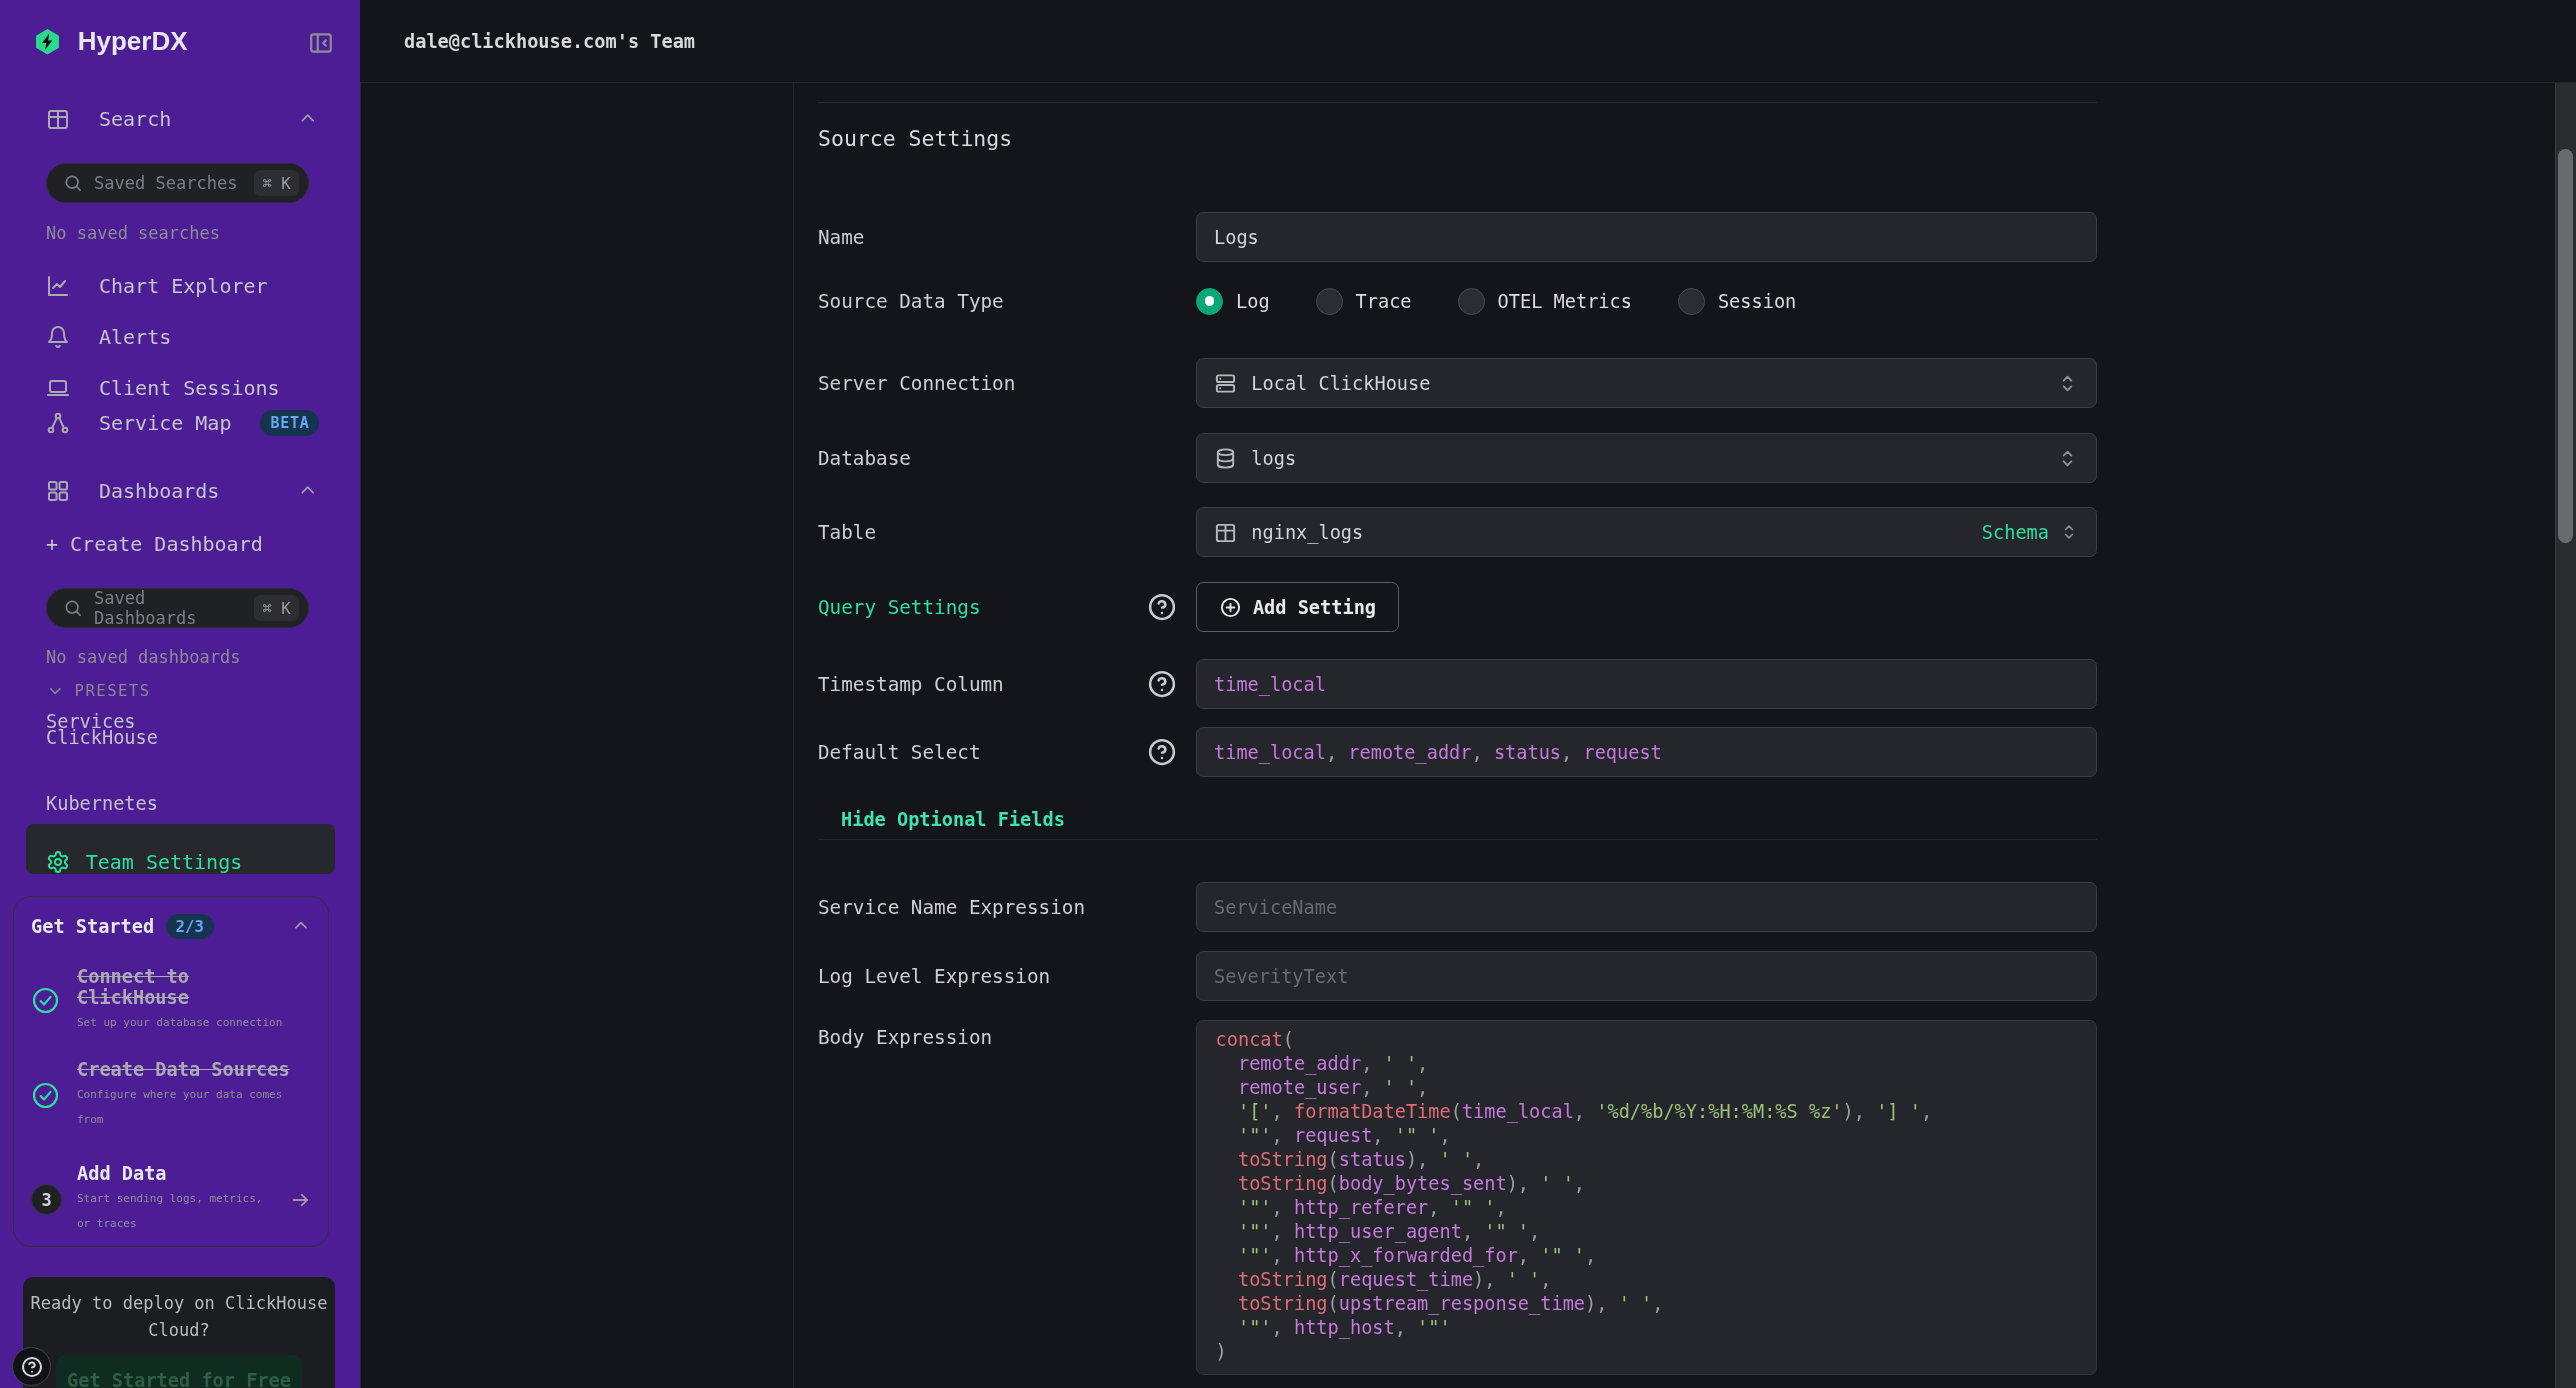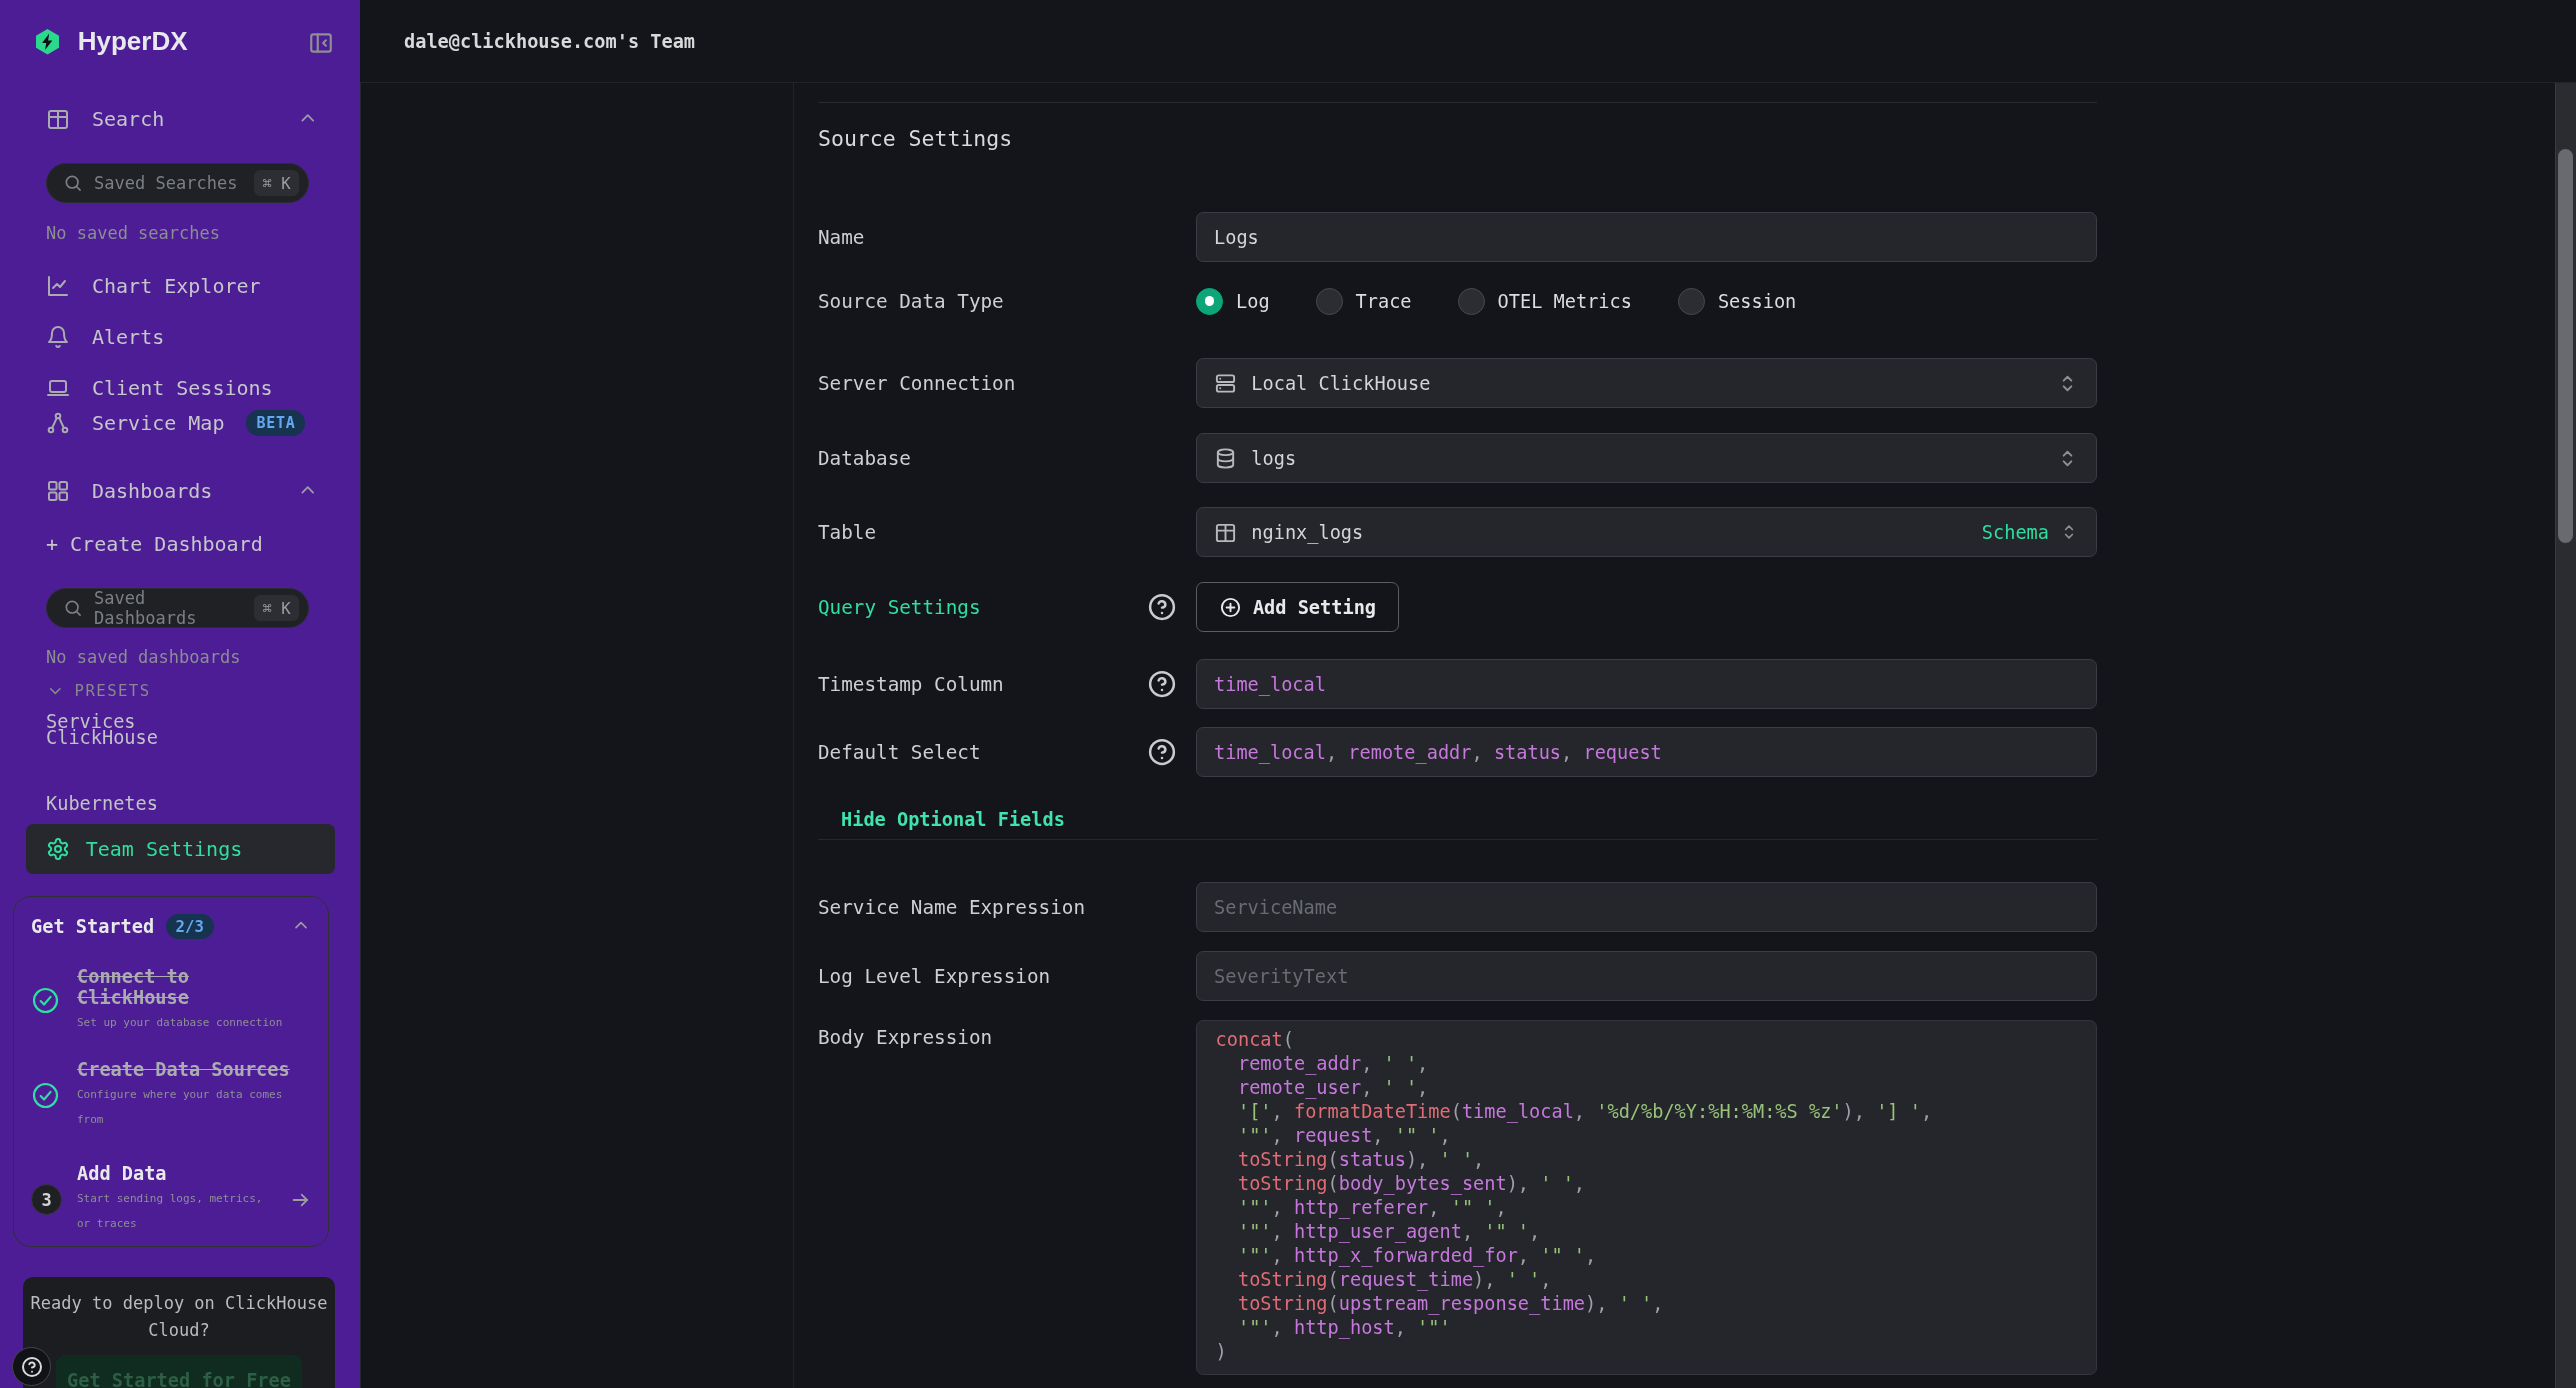--- a/index.html
+++ b/index.html
@@ -4,37 +4,37 @@
 <style>
   html,body{margin:0;padding:0;background:#0b0c0e;}
   #app{position:relative;width:2576px;height:1388px;overflow:hidden;background:#14151a;
        font-family:"DejaVu Sans Mono","Liberation Mono",monospace;color:#d6d7d9;}
   svg{display:block}
   
   .sidebar{position:absolute;left:0;top:0;width:360px;height:100%;background:#4c1d95;border-right:0.7px solid #26272b;}
   .logo-row{position:absolute;left:33px;top:26px;height:31.5px;display:flex;align-items:center;gap:15.7px;}
   .brand{font-family:"Liberation Sans","DejaVu Sans",sans-serif;font-weight:700;font-size:26px;color:#e8e9eb;}
   .collapse{position:absolute;right:26px;top:30px;color:#8d8f94;background:none;border:none;padding:0;cursor:pointer;}
-  .nav-item{position:absolute;left:0;width:100%;height:40px;display:flex;align-items:center;gap:22px;
+  .nav-item{position:absolute;left:0;width:100%;height:40px;display:flex;align-items:center;gap:29px;
             padding-left:46px;box-sizing:border-box;color:#c6c7ca;font-size:20px;cursor:pointer;}
   .nav-item .nico{color:#a9abaf;}
   .nav-chev{position:absolute;right:42px;color:#9b9da1;}
   .pill{position:absolute;left:46px;width:263px;height:40px;border-radius:20px;background:#1f2125;border:0.7px solid #2b2d32;
         display:flex;align-items:center;gap:11.4px;padding:0 8.6px 0 15.7px;box-sizing:border-box;cursor:text;}
   .pill .ph-text{flex:1;font-size:17px;color:#7c7f85;}
   .kbd{background:#2c2e33;color:#9b9da1;font-size:15.7px;padding:3.6px 8.6px;border-radius:6.4px;
        font-family:"DejaVu Sans Mono","DejaVu Sans",monospace;}
   .hint{position:absolute;left:46px;font-size:17px;color:#8c8e92;}
   .badge-beta{background:#16334f;color:#63a8f0;font-size:15px;font-weight:700;letter-spacing:0.7px;
               padding:4.3px 10px;border-radius:715px;}
   .presets{position:absolute;left:46px;display:flex;align-items:center;gap:10px;color:#87898d;
            font-size:15.7px;letter-spacing:1.4px;cursor:pointer;}
   .preset-item{position:absolute;left:46px;height:34px;display:flex;align-items:center;font-size:18.6px;color:#c2c3c6;cursor:pointer;}
   .team-row{position:absolute;left:26px;top:824px;width:309px;height:50px;background:#26282d;border-radius:7.2px;
-            display:flex;align-items:center;gap:15.7px;padding-left:20px;box-sizing:border-box;color:#2fdf9f;font-size:20px;cursor:pointer;}
+            display:flex;align-items:flex-end;gap:15.7px;padding-left:20px;box-sizing:border-box;color:#2fdf9f;font-size:20px;cursor:pointer;}
   
   .gs{position:absolute;left:13px;top:896px;width:316px;height:351px;border:0.7px solid #2e3034;border-radius:18px;
       box-sizing:border-box;padding:17px;}
   .gs-head{display:flex;align-items:center;gap:11.4px;}
   .gs-title{font-size:18.6px;font-weight:700;color:#e8e9ea;}
   .badge-progress{background:#16334f;color:#63a8f0;font-size:15.7px;font-weight:700;padding:2.9px 10px;border-radius:715px;}
   .gs-chev{margin-left:auto;color:#9b9da1;}
   .step{display:flex;align-items:center;gap:17px;position:relative;cursor:pointer;}
   .step .sic{flex:none;width:29px;}
   .step-title{font-size:18.6px;font-weight:700;color:#aaacb0;}

